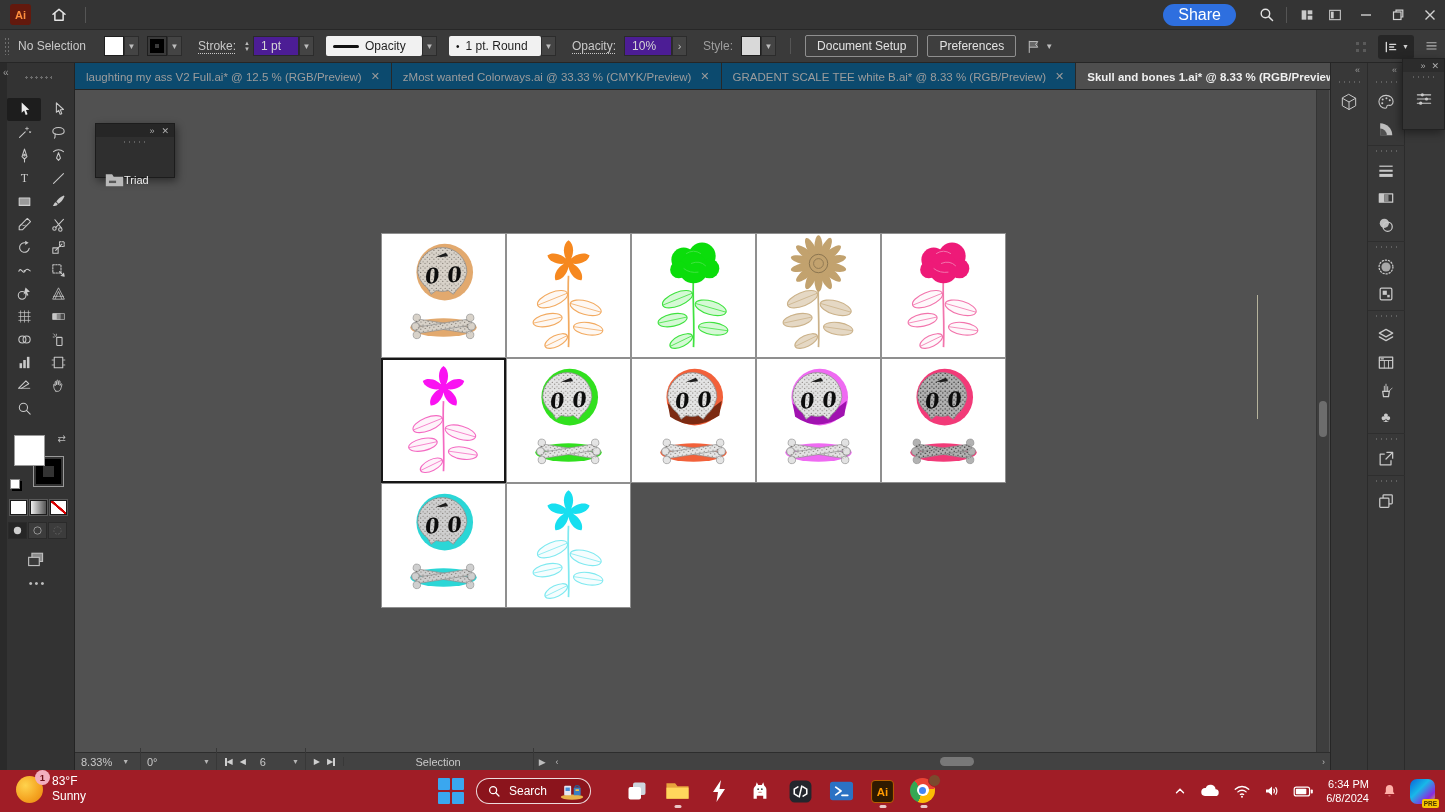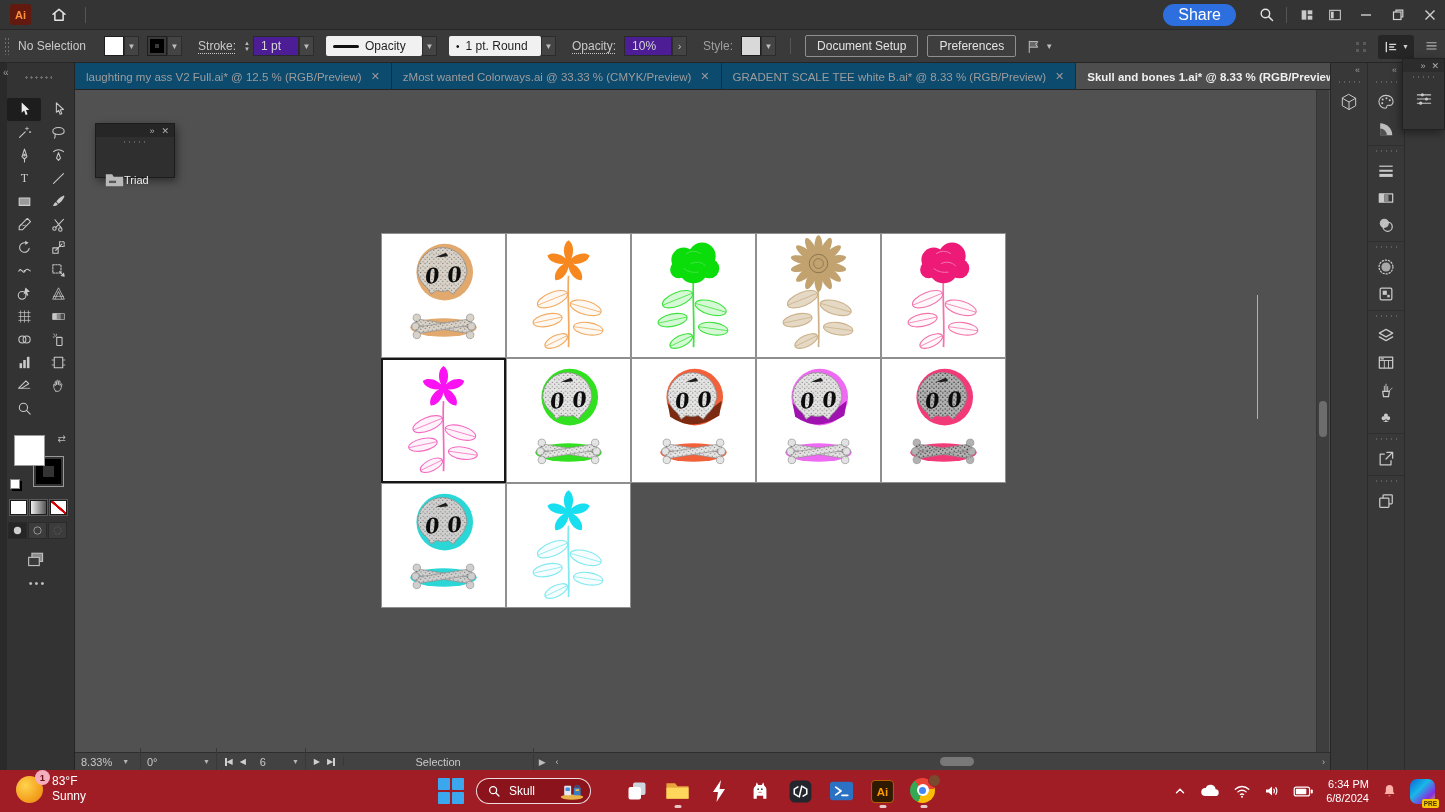--- a/index.html
+++ b/index.html
@@ -1130,21 +1130,21 @@
         <span></span>
         <span></span>
         <span></span>
         <span></span>
       </div>
     <div class="searchpill">
       <svg width="14" height="14" viewBox="0 0 24 24" fill="none" stroke="#fff" stroke-width="2.2" stroke-linecap="round">
           <circle cx="10.5" cy="10.5" r="6"></circle>
           <path d="M15,15 L20.5,20.5"></path>
         </svg>
-      <span class="search-label">Skull</span>
+      <span class="search-label">Search</span>
       <svg width="26" height="18" viewBox="0 0 30 20">
           <ellipse cx="15" cy="17" rx="13" ry="3" fill="#e8b24a"></ellipse>
           <rect x="6" y="4" width="8" height="11" rx="1" fill="#e8e8f2"></rect>
           <rect x="7.5" y="6" width="5" height="4" fill="#4a90d8"></rect>
           <rect x="17" y="6" width="8" height="9" rx="1" fill="#3a7ec2"></rect>
           <path d="M18,6 c1,-3 5,-3 6,0" stroke="#2a5e92" fill="none" stroke-width="1.4"></path>
           <rect x="19" y="8" width="4" height="2" fill="#f5c84a"></rect>
         </svg>
     </div>
     <div class="apps" id="apps">

